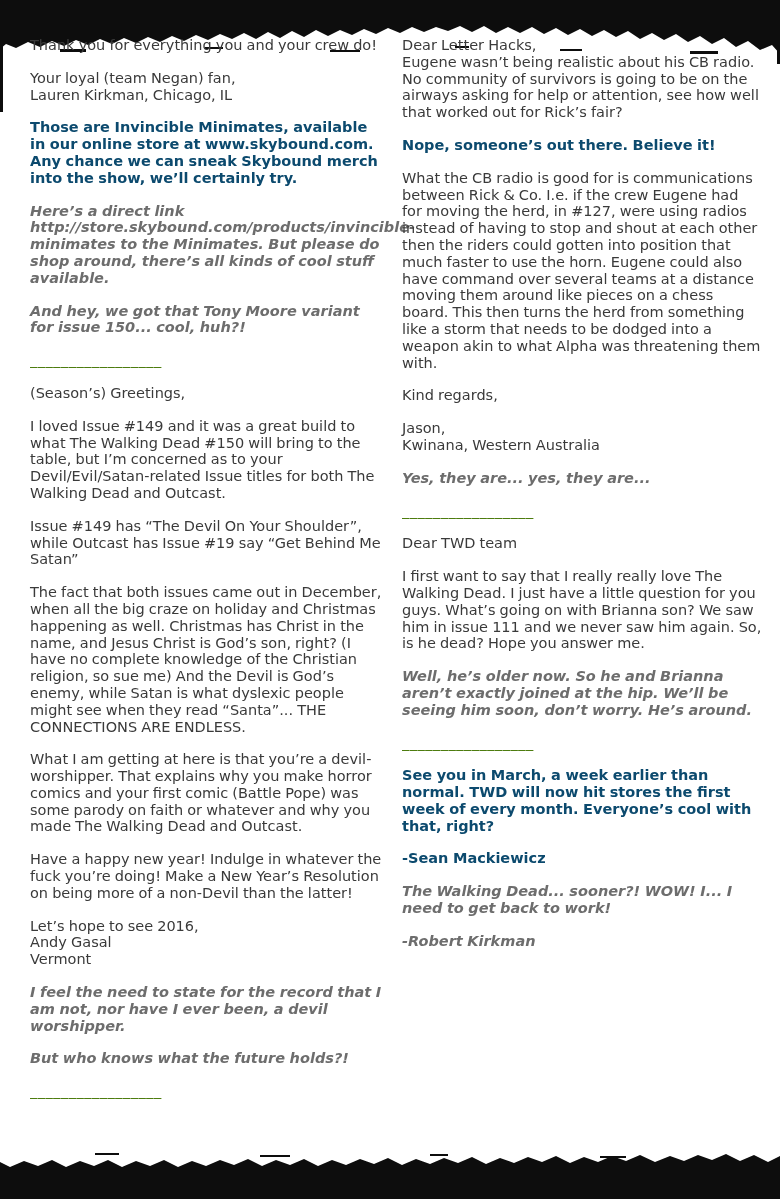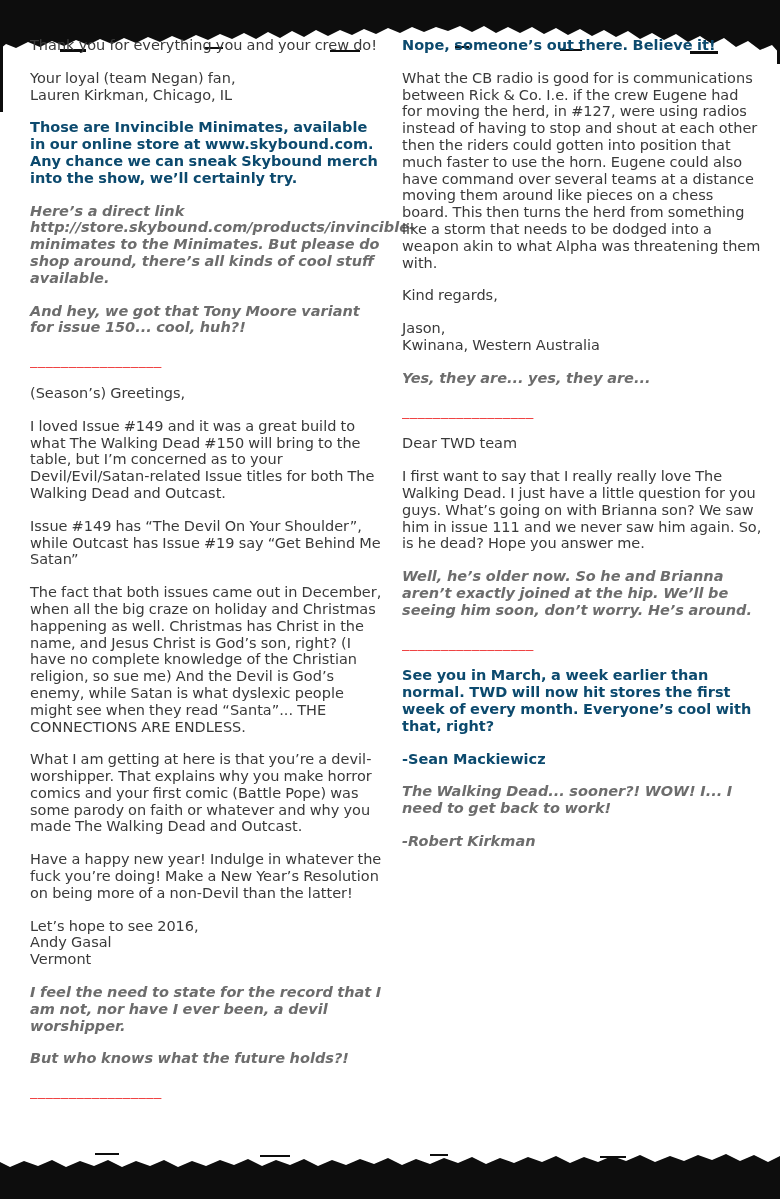--- a/index.html
+++ b/index.html
@@ -28,21 +28,21 @@
     margin: 0 0 16px 0;
     font-size: 14.5px;
     line-height: 16.8px;
     white-space: pre-line;
     word-spacing: -0.5px;
   }
   .letter          { color: #3a3a3a; }
   .response-bold   { color: #0c4a6e; font-weight: bold; }
   .response-italic { color: #6d6d6d; font-weight: bold; font-style: italic; }
   .divider {
-    color: #ef4444;
+    color: #4d7c0f;
     margin: -6px 0 16px 0;
     font-weight: normal;
     letter-spacing: 0.5px;
     overflow: hidden;
     white-space: nowrap;
   }
 </style>
 </head>
 <body>
 
@@ -83,20 +83,22 @@
       <p class="block letter">What I am getting at here is that you’re a devil-worshipper. That explains why you make horror comics and your first comic (Battle Pope) was some parody on faith or whatever and why you made The Walking Dead and Outcast.</p>
       <p class="block letter">Have a happy new year! Indulge in whatever the fuck you’re doing! Make a New Year’s Resolution on being more of a non-Devil than the latter!</p>
       <p class="block letter">Let’s hope to see 2016,
 Andy Gasal
 Vermont</p>
       <p class="block response-italic">I feel the need to state for the record that I am not, nor have I ever been, a devil worshipper.</p>
       <p class="block response-italic">But who knows what the future holds?!</p>
       <p class="block divider">_________________</p>
     </div>
   <div class="col right" id="col-right">
+      <p class="block letter">Dear Letter Hacks,
+Eugene wasn’t being realistic about his CB radio. No community of survivors is going to be on the airways asking for help or attention, see how well that worked out for Rick’s fair?</p>
       <p class="block response-bold">Nope, someone’s out there. Believe it!</p>
       <p class="block letter">What the CB radio is good for is communications between Rick &amp; Co. I.e. if the crew Eugene had for moving the herd, in #127, were using radios instead of having to stop and shout at each other then the riders could gotten into position that much faster to use the horn. Eugene could also have command over several teams at a distance moving them around like pieces on a chess board. This then turns the herd from something like a storm that needs to be dodged into a weapon akin to what Alpha was threatening them with.</p>
       <p class="block letter">Kind regards,</p>
       <p class="block letter">Jason,
 Kwinana, Western Australia</p>
       <p class="block response-italic">Yes, they are... yes, they are...</p>
       <p class="block divider">_________________</p>
       <p class="block letter">Dear TWD team</p>
       <p class="block letter">I first want to say that I really really love The Walking Dead. I just have a little question for you guys. What’s going on with Brianna son? We saw him in issue 111 and we never saw him again. So, is he dead? Hope you answer me.</p>
       <p class="block response-italic">Well, he’s older now.  So he and Brianna aren’t exactly joined at the hip. We’ll be seeing him soon, don’t worry. He’s around.</p>

